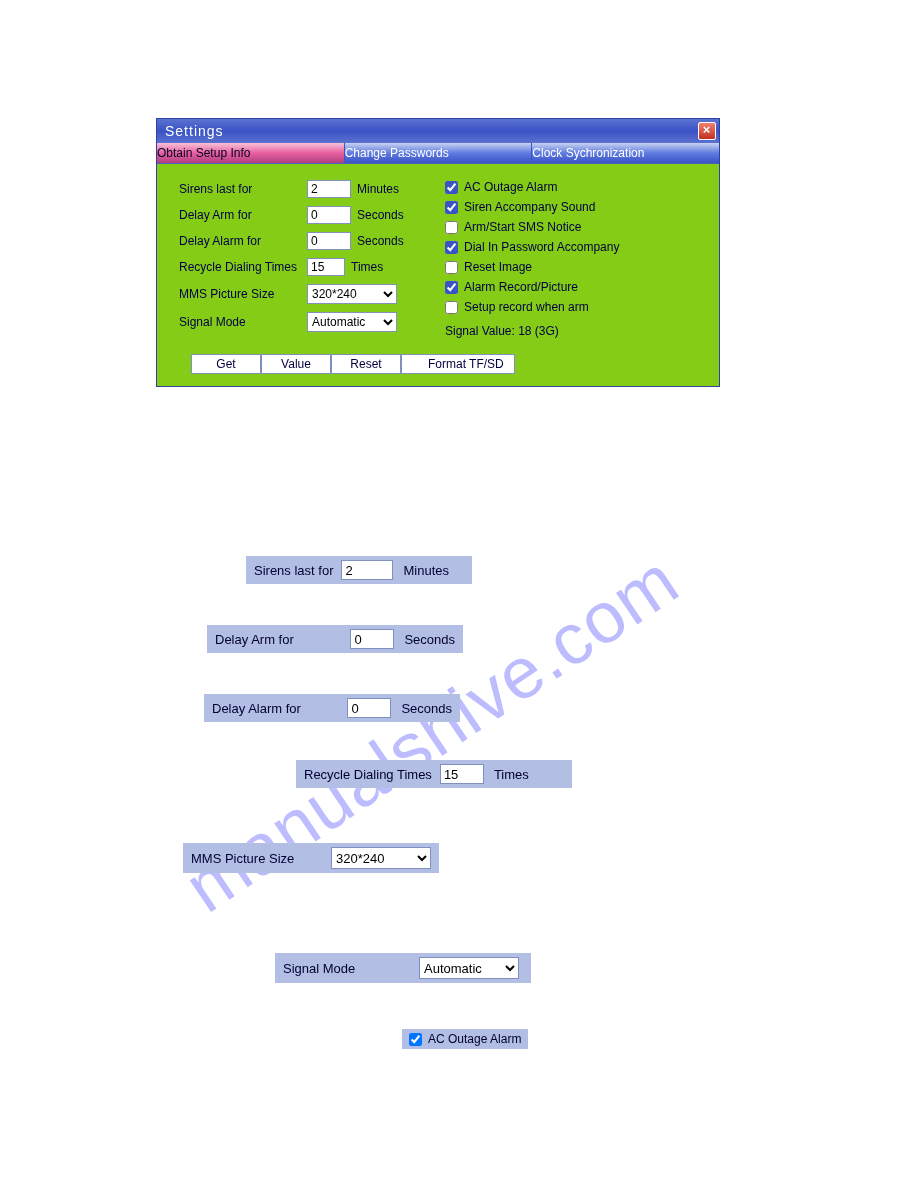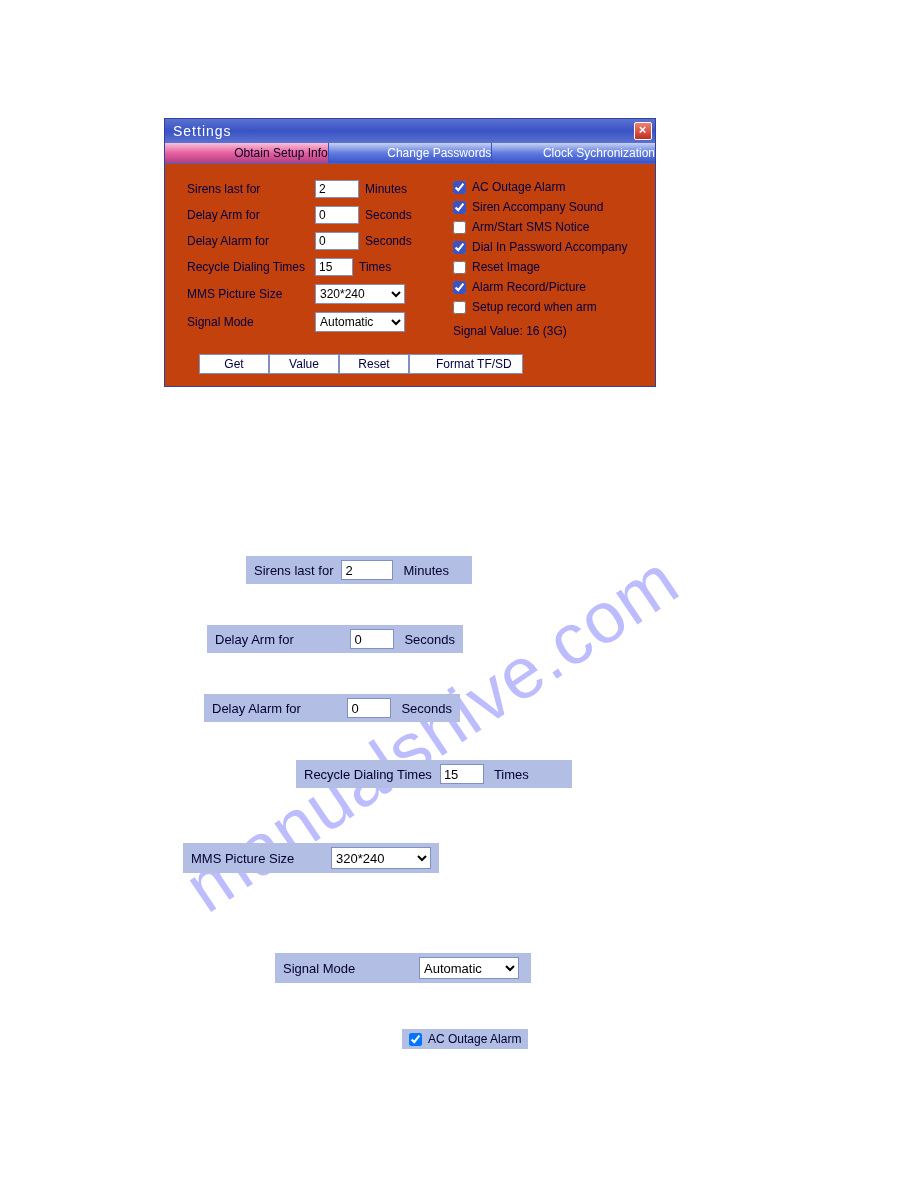--- a/index.html
+++ b/index.html
@@ -7,24 +7,24 @@
     width: 918px;
     height: 1188px;
     background: #ffffff;
     font-family: "Tahoma", "Arial", sans-serif;
     font-size: 12px;
     color: #000040;
     position: relative;
   }
   .settings-window {
     position: absolute;
-    left: 164px;
+    left: 156px;
     top: 118px;
-    width: 492px;
-    background: #c2410c;
+    width: 564px;
+    background: #84cc16;
     border: 1px solid #3040a0;
   }
   .titlebar {
     background: linear-gradient(to bottom,#5b72cf 0%,#3a53c5 50%,#5b72cf 100%);
     color: #ffffff;
     height: 24px;
     display: flex;
     align-items: center;
     padding: 0 4px 0 8px;
     font-size: 14px;
@@ -46,21 +46,21 @@
     text-align: center;
     cursor: pointer;
     border-radius: 2px;
   }
   .tabbar {
     display: flex;
     border-bottom: 1px solid #5060c0;
   }
   .tab {
     flex: 1;
-    text-align: right;
+    text-align: left;
     padding: 3px 0;
     font-size: 12px;
     background: linear-gradient(to bottom,#c8d2f0 0%,#5f7ce0 50%,#3a53c5 100%);
     color: #ffffff;
     border-right: 1px solid #3a53c5;
     cursor: pointer;
   }
   .tab:last-child { border-right: none; }
   .tab.active {
     background: linear-gradient(to bottom,#f6c2d8 0%,#e85fa0 50%,#b04080 100%);
@@ -243,21 +243,21 @@
           <span>Reset Image</span>
         </div>
         <div class="chkrow">
           <input type="checkbox" checked="" style="">
           <span>Alarm Record/Picture</span>
         </div>
         <div class="chkrow">
           <input type="checkbox" style="">
           <span>Setup record when arm</span>
         </div>
-        <div class="sigval">Signal Value:  16 (3G)</div>
+        <div class="sigval">Signal Value:  18 (3G)</div>
       </div>
     </div>
     <div class="btnbar">
       <button class="btn">Get</button>
       <button class="btn">Value</button>
       <button class="btn">Reset</button>
       <button class="btn wide">Format TF/SD</button>
     </div>
   </div>
 </div>

